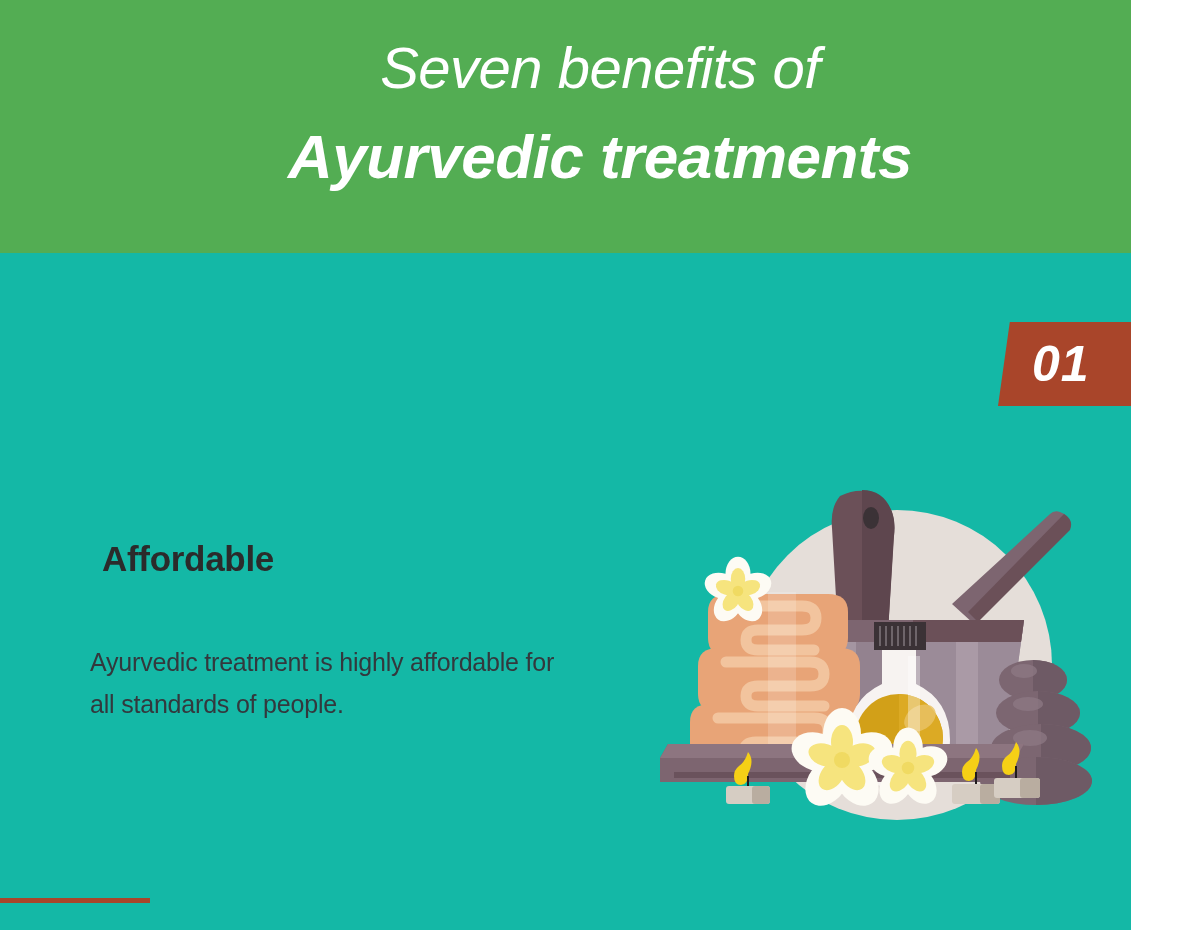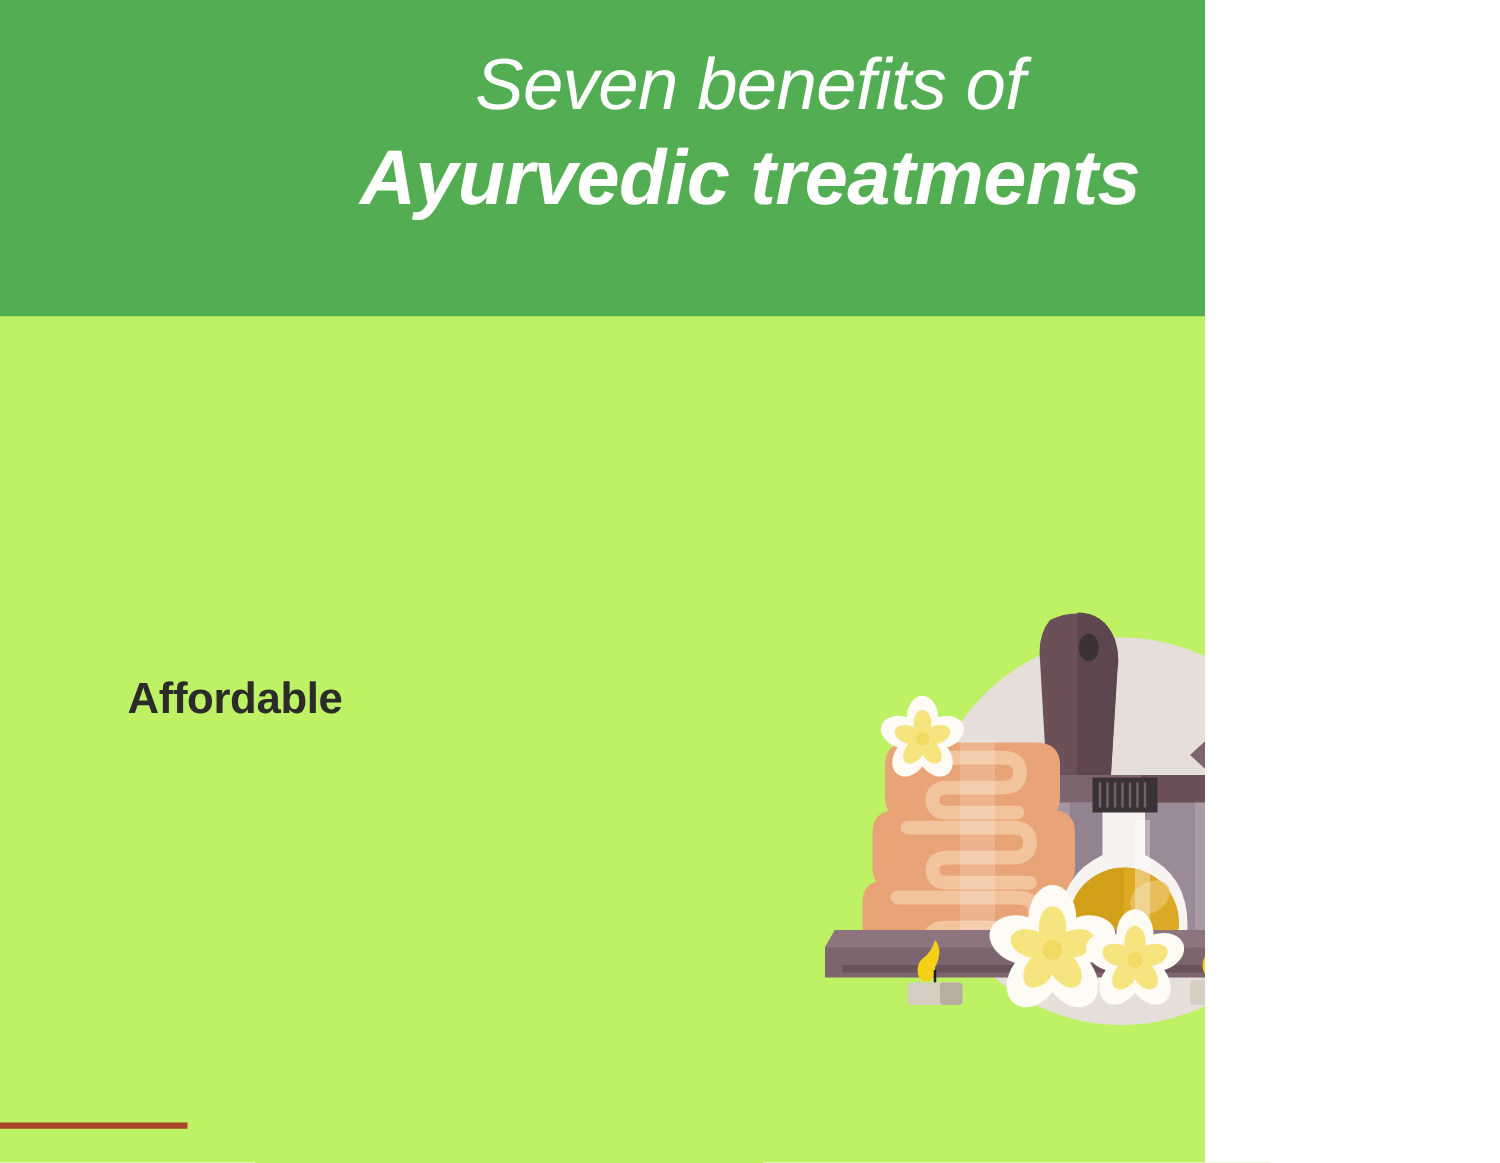--- a/index.html
+++ b/index.html
@@ -5,23 +5,23 @@
   html, body {
     margin: 0;
     padding: 0;
     background: #ffffff;
   }
   body {
     font-family: "Liberation Sans", sans-serif;
   }
   .slide {
     position: relative;
-    width: 964px;
+    width: 1131px;
     height: 930px;
-    background: #bef264;
+    background: #14b8a6;
     overflow: hidden;
   }
 
   
   .header-band {
     position: absolute;
     left: 0;
     top: 0;
     width: 1200px;
     height: 253px;
@@ -42,21 +42,21 @@
     display: block;
     font-size: 58px;
     font-weight: 400;
     letter-spacing: -0.5px;
   }
   .header-title .line2 {
     display: block;
     font-size: 62px;
     font-weight: bold;
     letter-spacing: -0.5px;
-    margin-top: 4px;
+    margin-top: 18px;
   }
 
   
   .number-badge {
     position: absolute;
     left: 998px;
     top: 322px;
     width: 210px;
     height: 84px;
     background: #a9452a;
@@ -135,20 +135,21 @@
       <span class="line2">Ayurvedic treatments</span>
     </div>
   </div>
 
   <div class="number-badge">
     <span class="num">01</span>
   </div>
 
   <div class="text-col">
     <h2 class="benefit-heading">Affordable</h2>
+    <p class="benefit-body">Ayurvedic treatment is highly affordable for all standards of people.</p>
   </div>
 
   <div class="bottom-rule"></div>
 
   <div class="illustration">
     <svg viewBox="0 0 440 360" xmlns="http://www.w3.org/2000/svg">
 
       <circle cx="237" cy="205" r="155" fill="#e5ded9"></circle>
 
       <g>

